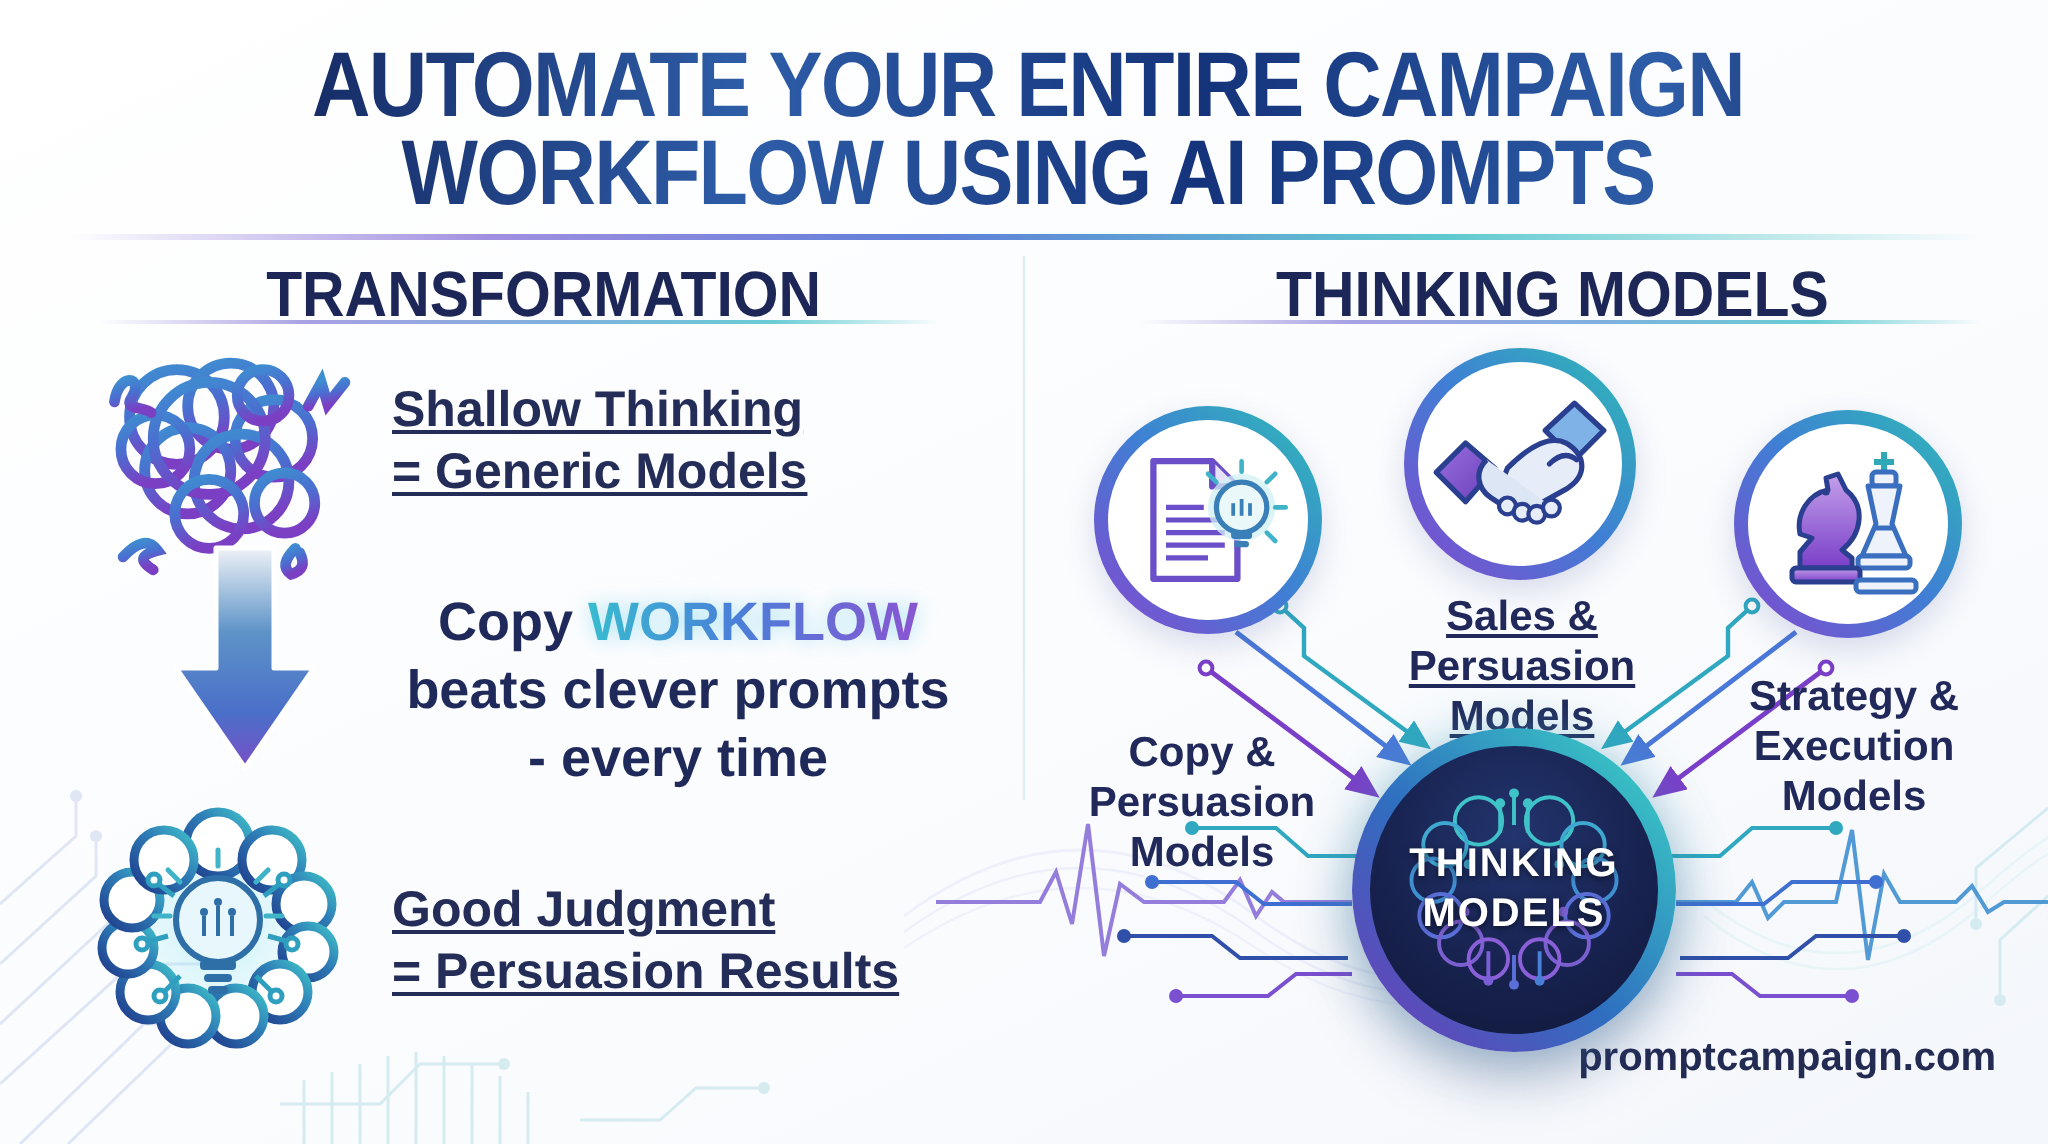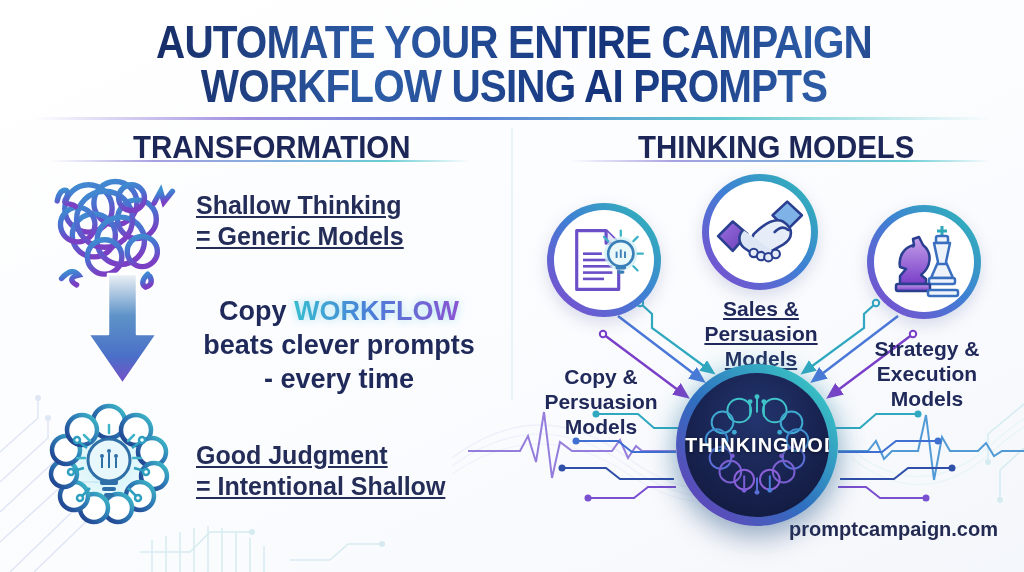--- a/index.html
+++ b/index.html
@@ -35,22 +35,22 @@
     align-items:center;justify-content:center;}
   .model-label{position:absolute;z-index:4;text-align:center;font-size:21px;line-height:25px;
     font-weight:700;color:#20295a;}
   
   .badge{position:absolute;left:676px;top:364px;width:162px;height:162px;border-radius:50%;z-index:5;
     padding:9px;box-sizing:border-box;
     background:linear-gradient(45deg,#6a3fb8 5%,#2f6fc0 45%,#38c2c4 88%);
     box-shadow:0 12px 28px rgba(35,50,110,.35), 0 0 26px rgba(90,200,215,.35);}
   .badge-core{position:relative;width:100%;height:100%;border-radius:50%;overflow:hidden;
     background:radial-gradient(circle at 50% 32%,#23356e 0%,#17224f 55%,#101839 100%);}
-  .badge-text{position:absolute;left:0;top:0;width:100%;height:100%;display:flex;
-    align-items:center;z-index:2;color:#fff;font-weight:800;font-size:20px;
+  .badge-text{position:absolute;left:0;top:0;width:100%;height:100%;display:flex;flex-direction:column;
+    align-items:center;justify-content:center;z-index:2;color:#fff;font-weight:800;font-size:20px;
     letter-spacing:1px;line-height:25px;text-shadow:0 1px 3px rgba(0,0,0,.55);}
   .badge-svg{position:absolute;left:0;top:0;z-index:1;}
   
   .footer{position:absolute;right:26px;top:518px;z-index:4;font-size:20px;font-weight:700;color:#232b53;}
   svg{display:block;}
   .abs{position:absolute;}
 </style>
 </head>
 <body>
 
@@ -277,21 +277,21 @@
     <circle cx="60" cy="60" r="2" fill="#2f6fa8"></circle>
       <circle cx="67" cy="55" r="2" fill="#2f6fa8"></circle>
     <circle cx="74" cy="60" r="2" fill="#2f6fa8"></circle>
     <rect x="58" y="84" width="18" height="5" rx="2" fill="#2f6fa8"></rect>
     <rect x="60" y="91" width="14" height="4" rx="2" fill="#2f6fa8"></rect>
     <rect x="62" y="97" width="10" height="4" rx="2" fill="#2f6fa8"></rect>
   </svg>
 
   <div class="body-text" style="left:196px;top:440px;">
     <div>Good Judgment</div>
-    <div>= Intentional Shallow</div>
+    <div>= Persuasion Results</div>
   </div>
 
   <div class="model-ring" style="left:547px;top:203px;width:114px;height:114px;">
     <div class="model-inner">
       <svg width="84" height="84" viewBox="0 0 80 80">
         <path d="M14,12 h28 l12,12 v44 h-40 z" fill="#ffffff" stroke="#6b4fc8" stroke-width="3" stroke-linejoin="round"></path>
         <path d="M42,12 v12 h12" fill="#e8e2f8" stroke="#6b4fc8" stroke-width="3" stroke-linejoin="round"></path>
         <g stroke="#6b4fc8" stroke-width="2.5">
           <path d="M20,34 h18"></path>
             <path d="M20,40 h28"></path>

